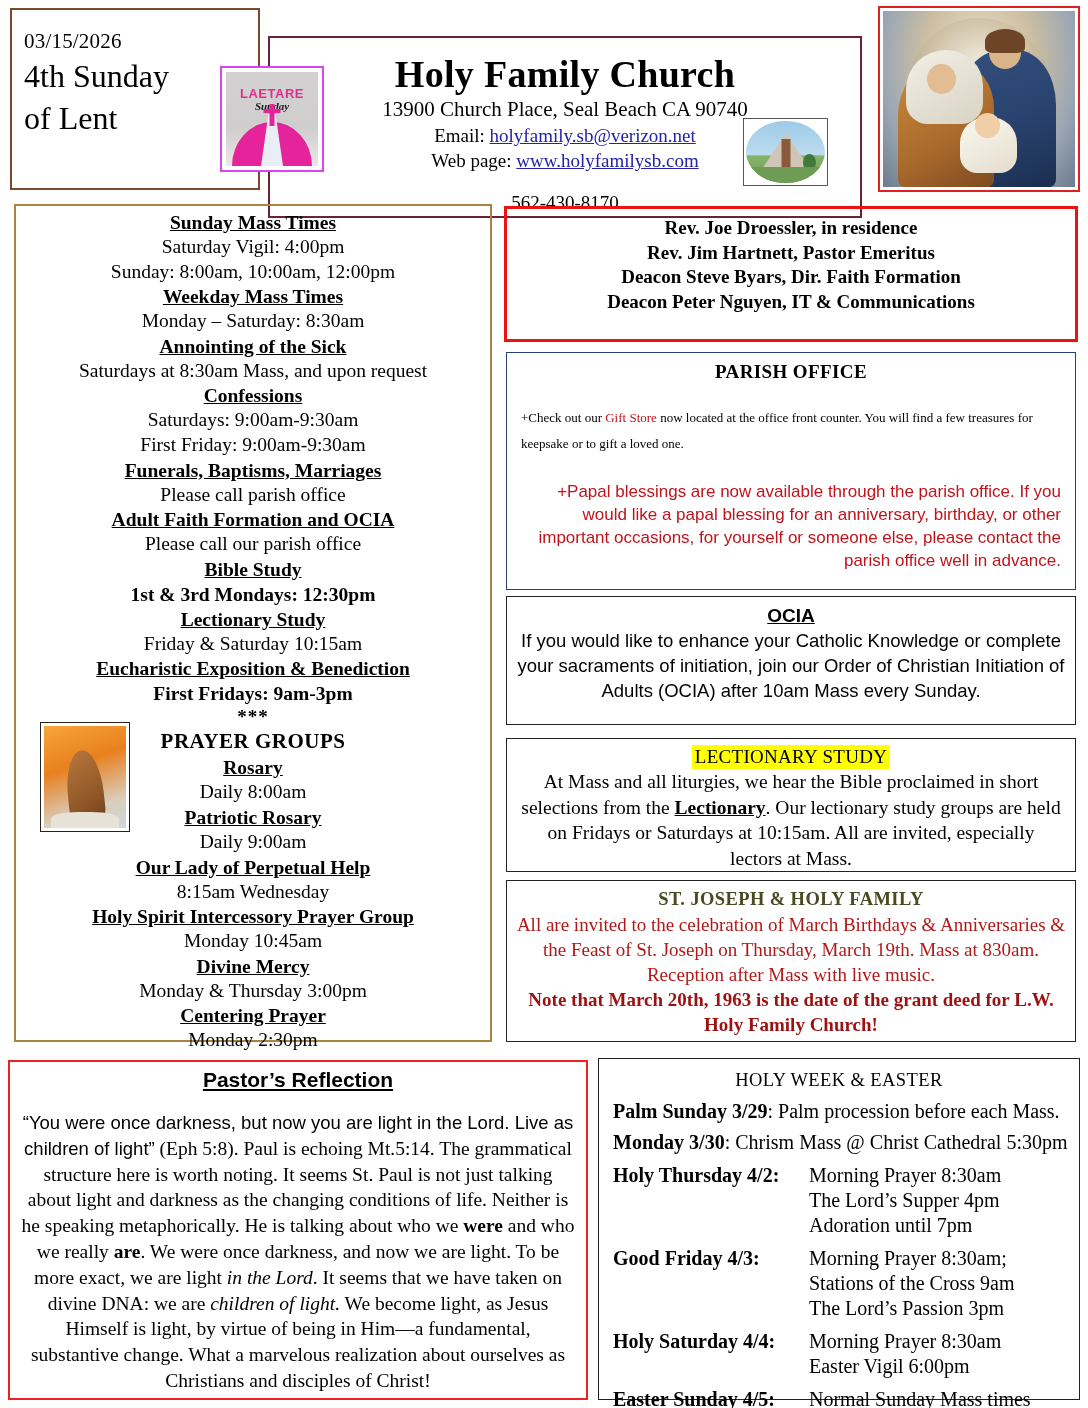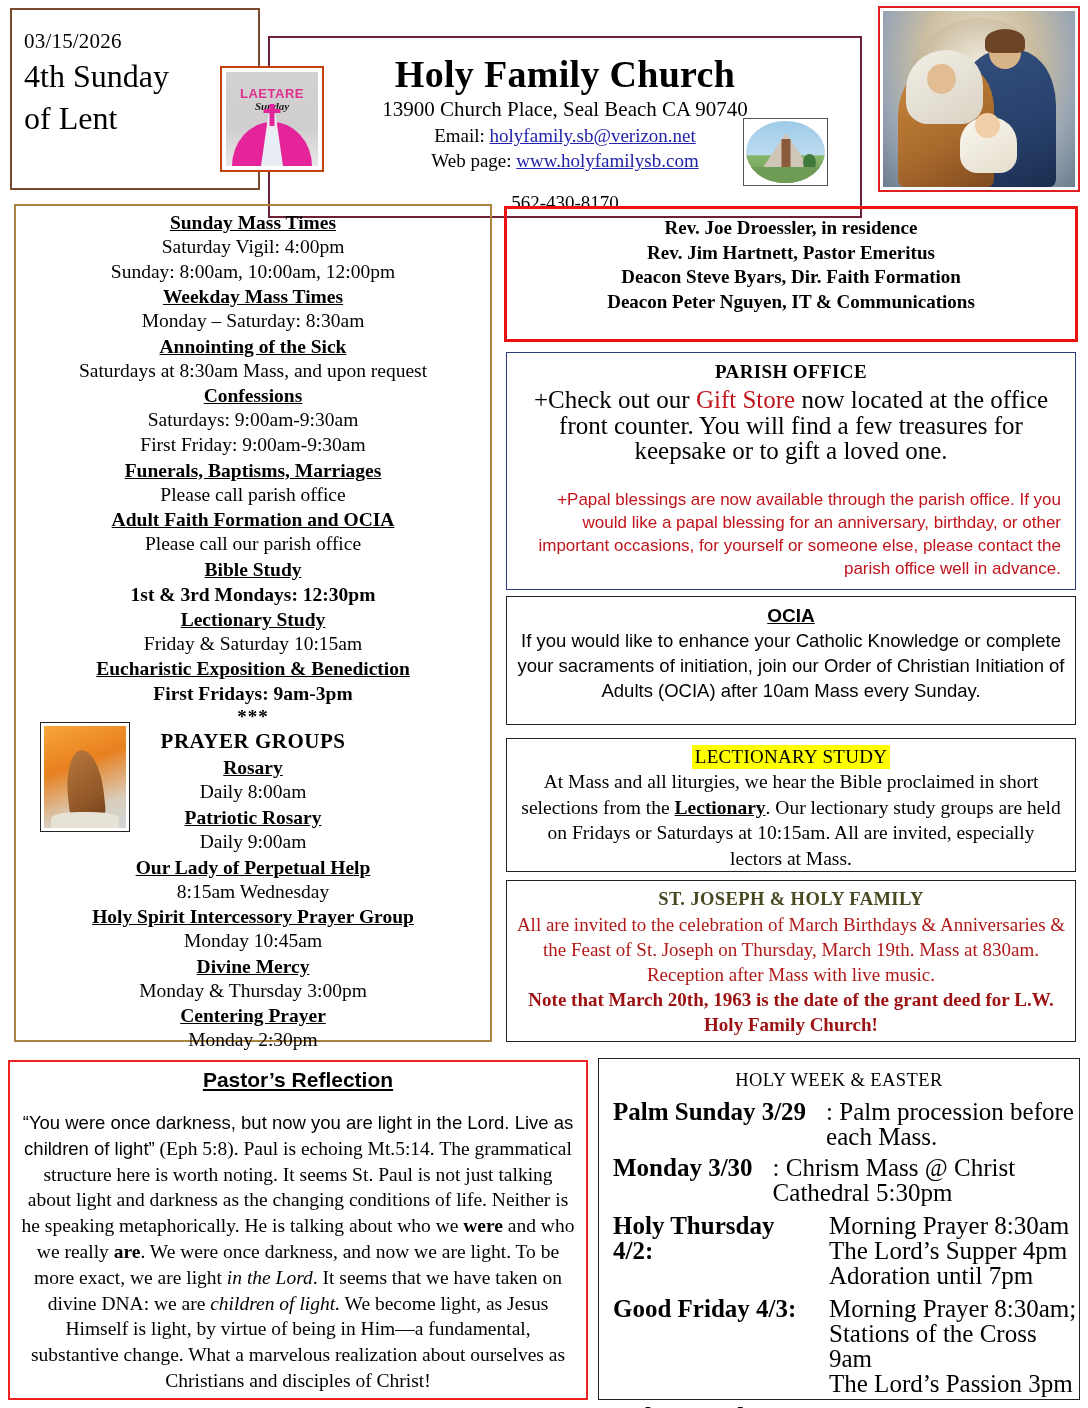--- a/index.html
+++ b/index.html
@@ -19,21 +19,21 @@
   .date-box{
     position:absolute;left:10px;top:8px;width:250px;height:182px;
     border:2px solid #7a4a30;box-sizing:border-box;
     padding:18px 0 0 12px;
   }
   .date-line{font-size:21px;line-height:26px;letter-spacing:.2px;}
   .sunday-line{font-size:32px;line-height:40px;margin-top:2px;}
 
   .laetare-wrap{
     position:absolute;left:220px;top:66px;width:104px;height:106px;
-    border:2px solid #c2410c;background:#fff;box-sizing:border-box;padding:4px;
+    border:2px solid #d946ef;background:#fff;box-sizing:border-box;padding:4px;
     z-index:5;
   }
   .laetare{
     width:100%;height:100%;position:relative;overflow:hidden;
     background:linear-gradient(180deg,#d3d1d2 0%,#cfcdce 58%,#e9e7e8 100%);
   }
   .laetare .lt{
     position:absolute;left:0;right:0;top:14px;text-align:center;
     font-family:"Liberation Sans",sans-serif;font-weight:bold;font-size:13px;
     color:#e0308f;letter-spacing:.5px;
@@ -163,21 +163,21 @@
     position:absolute;left:504px;top:206px;width:574px;height:136px;
     border:3px solid #ee1111;box-sizing:border-box;text-align:center;padding-top:7px;
   }
   .clergy-line{font-size:19px;line-height:24.5px;font-weight:bold;white-space:nowrap;}
 
   .parish-box{
     position:absolute;left:506px;top:352px;width:570px;height:238px;
     border:1px solid #2a3f7a;box-sizing:border-box;padding:7px 14px 0 14px;
   }
   .box-title-c{font-size:19px;font-weight:bold;text-align:center;line-height:24px;letter-spacing:.4px;}
-  .po-p1{font-size:25px;line-height:25.5px;margin-top:3px;text-align:center;}
+  .po-p1{font-size:13px;line-height:25.5px;margin-top:21px;text-align:left;}
   .po-red{color:#c0141c;}
   .po-p2{
     font-family:"Liberation Sans",sans-serif;
     color:#c0141c;font-size:17px;line-height:23px;margin-top:24px;text-align:right;
   }
 
   .ocia-box{
     position:absolute;left:506px;top:596px;width:570px;height:129px;
     border:1px solid #222;box-sizing:border-box;
     font-family:"Liberation Sans",sans-serif;text-align:center;padding-top:6px;
@@ -212,21 +212,21 @@
   .reflect-title{font-size:21px;font-weight:bold;text-decoration:underline;line-height:28px;
     font-family:"Liberation Sans",sans-serif;}
   .reflect-body{font-size:19.5px;line-height:25.8px;text-align:center;margin-top:16px;}
   .rb-sans{font-family:"Liberation Sans",sans-serif;font-size:18.5px;}
 
   .holyweek-box{
     position:absolute;left:598px;top:1058px;width:482px;height:342px;
     border:1px solid #222;box-sizing:border-box;padding:8px 0 0 0;
   }
   .hw-title{text-align:center;font-size:18.5px;line-height:26px;letter-spacing:.4px;}
-  .hw-row{display:flex;font-size:25px;line-height:25px;padding:0 0 0 14px;margin-top:8px;gap:20px;}
+  .hw-row{display:flex;font-size:20px;line-height:25px;padding:0 0 0 14px;margin-top:8px;}
   .hw-row.tight{margin-top:6px;}
   .hw-label{font-weight:bold;white-space:nowrap;}
   .hw-colwide{width:196px;flex:0 0 196px;font-weight:bold;}
   .hw-items{}
   .hw-item{line-height:25px;}
 </style>
 </head>
 <body>
 
 <div class="page">

